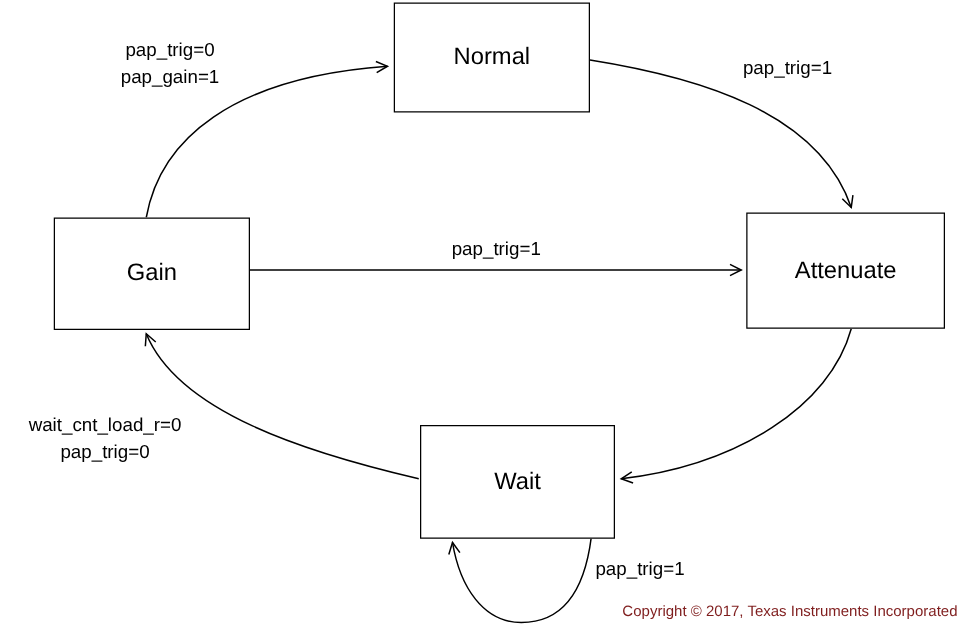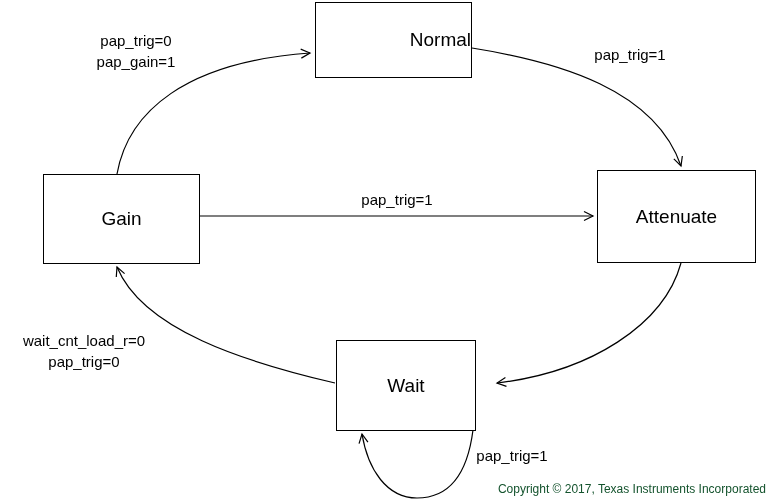--- a/index.html
+++ b/index.html
@@ -23,45 +23,45 @@
   .state-box {
     position: absolute;
     background: #ffffff;
     border: 1.5px solid #000000;
     display: flex;
     align-items: center;
     justify-content: center;
     font-size: 19px;
     color: #000000;
   }
-  .box-normal    { left: 315px; top: 2px;   width: 157px; height: 76px; justify-content: flex-end; }
+  .box-normal    { left: 315px; top: 2px;   width: 157px; height: 88px; }
   .box-gain      { left: 43px;  top: 174px; width: 157px; height: 90px; }
   .box-attenuate { left: 597px; top: 170px; width: 159px; height: 93px; }
-  .box-wait      { left: 336px; top: 340px; width: 140px; height: 91px; text-align: center; }
+  .box-wait      { left: 336px; top: 340px; width: 156px; height: 91px; text-align: center; }
   .edge-label {
     position: absolute;
     transform: translateX(-50%);
     font-size: 15px;
     line-height: 21px;
     text-align: center;
     white-space: pre-line;
     color: #000000;
   }
   .lbl-gain-normal      { left: 136px; top: 30px; }
   .lbl-normal-attenuate { left: 630px; top: 44px; }
   .lbl-gain-attenuate   { left: 397px; top: 189px; }
   .lbl-attenuate-wait   { left: 667px; top: 375px; }
   .lbl-wait-gain        { left: 84px;  top: 330px; }
   .lbl-wait-self        { left: 512px; top: 445px; }
   .copyright {
     position: absolute;
     right: 3px;
     top: 482px;
     font-size: 12px;
-    color: #14532d;
+    color: #7f1d1d;
   }
 </style>
 </head>
 <body>
 
 <div class="canvas">
 
   <svg class="edges" viewBox="0 0 769 502">
     <defs>
       <marker id="arrow" markerWidth="14" markerHeight="14" refX="10" refY="6" orient="auto" markerUnits="userSpaceOnUse">

